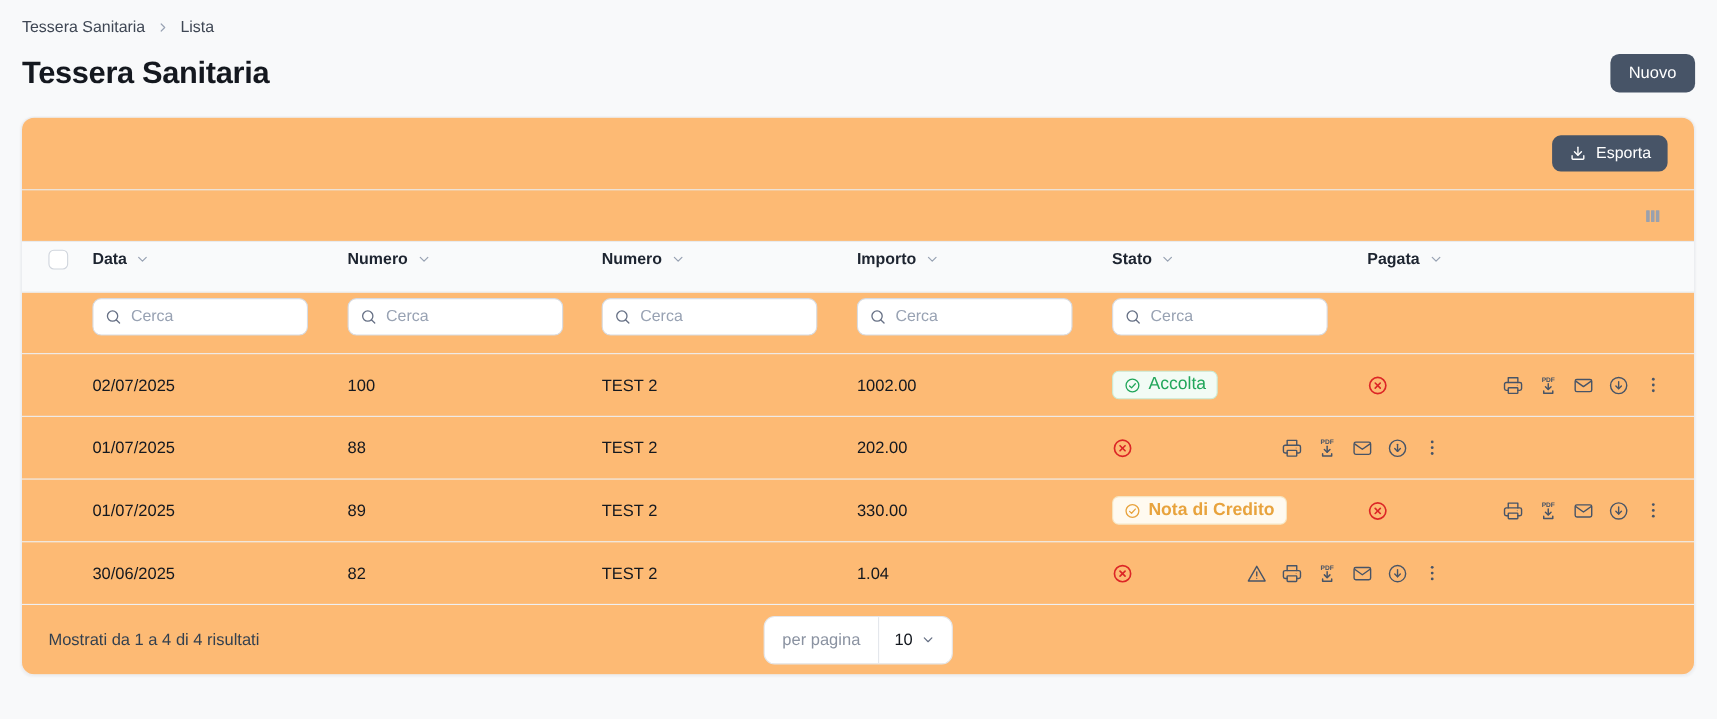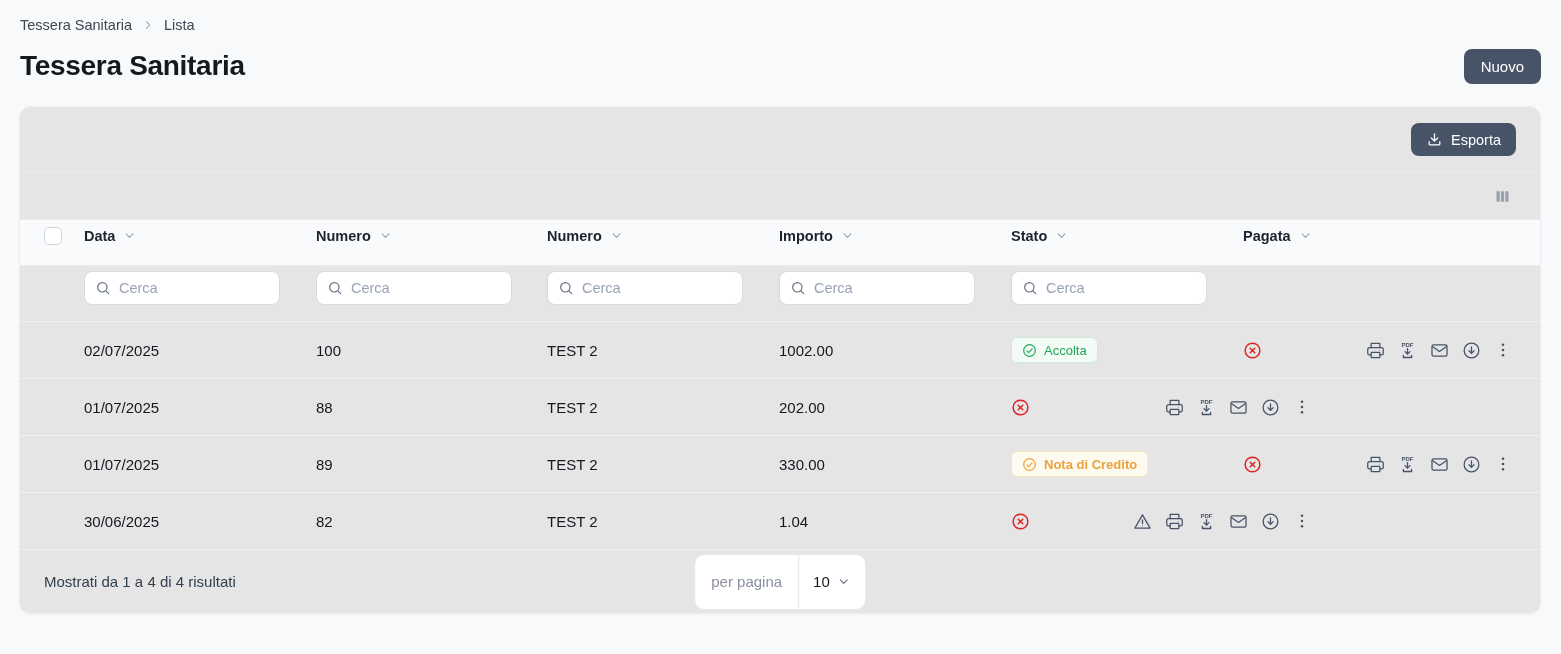--- a/index.html
+++ b/index.html
@@ -23,21 +23,21 @@
   .page-title { font-size:28px; font-weight:700; letter-spacing:-0.3px; color:#14181f; margin:0; }
   .btn-dark {
     background:#475467; color:#fff; border:none; border-radius:8px;
     font-family:"Liberation Sans",sans-serif; font-size:15px;
     padding:9px 17px; cursor:pointer; display:inline-flex; align-items:center; gap:8px;
   }
 
   
   .card {
     margin:18px 20px 0 19px;
-    background:#e5e5e5;
+    background:#fdba74;
     border:1px solid #eceef1;
     border-radius:12px;
     box-shadow:0 1px 2px rgba(16,24,40,.04);
     overflow:hidden;
   }
   .card-toolbar {
     height:66px; display:flex; align-items:center; justify-content:flex-end;
     padding:0 24px; border-bottom:1px solid #e9ebee;
   }
   .btn-export { font-size:14.5px; padding:8px 15px; }
@@ -71,38 +71,38 @@
     padding:0 10px 0 34px; font-size:14.5px; color:#1d2430;
     font-family:"Liberation Sans",sans-serif; outline:none; background:#fff;
   }
   .search-box input::placeholder { color:#98a2b3; }
   .search-ic { position:absolute; left:11px; top:50%; transform:translateY(-50%); color:#667085; pointer-events:none; }
 
   .trow { height:57px; border-bottom:1px solid #eef0f3; font-size:15px; color:#14181f; }
 
   .badge {
     display:inline-flex; align-items:center; gap:7px; height:26px; padding:0 10px;
-    border-radius:6px; font-size:13px; border:1px solid; white-space:nowrap;text-align:center;
+    border-radius:6px; font-size:16px; border:1px solid; white-space:nowrap;text-align:center;
   }
   .badge-success { color:#21a65a; background:#f2fbf5; border-color:#c9ecd6; }
   .badge-danger  { color:#e03a3a; background:#fef3f2; border-color:#fbd5d0; }
   .badge-warning { color:#e8a33d; background:#fffaf0; border-color:#f6e6c3;font-weight:bold; }
 
   .pagata-btn { color:#dc2626; background:none; border:none; padding:0; cursor:pointer; display:flex; }
 
   .actions { display:flex; align-items:center; justify-content:flex-end; gap:13px; padding-right:28px; color:#475467; }
   .action-btn { background:none; border:none; padding:0; color:#475467; cursor:pointer; display:flex; }
   .warn-btn { color:#475467; }
 
   
   .tfoot { position:relative; height:63px; display:flex; align-items:center; padding:0 24px; }
   .results-text { font-size:15px; color:#33404f; }
   .perpage {
     position:absolute; left:50%; top:50%; transform:translate(-50%,-50%);
-    display:flex; align-items:stretch; height:56px;
+    display:flex; align-items:stretch; height:44px;
     border:1px solid #e4e7ec; border-radius:10px; background:#fff; overflow:hidden; cursor:pointer;
   }
   .pp-label { display:flex; align-items:center; padding:0 16px; color:#8a92a1; font-size:15px; border-right:1px solid #e4e7ec; }
   .pp-value { display:flex; align-items:center; gap:6px; padding:0 14px; font-size:15px; color:#14181f; }
   .pp-chevron { color:#667085; }
 </style>
 </head>
 <body>
 
 <svg class="hidden-defs" xmlns="http://www.w3.org/2000/svg" aria-hidden="true">

